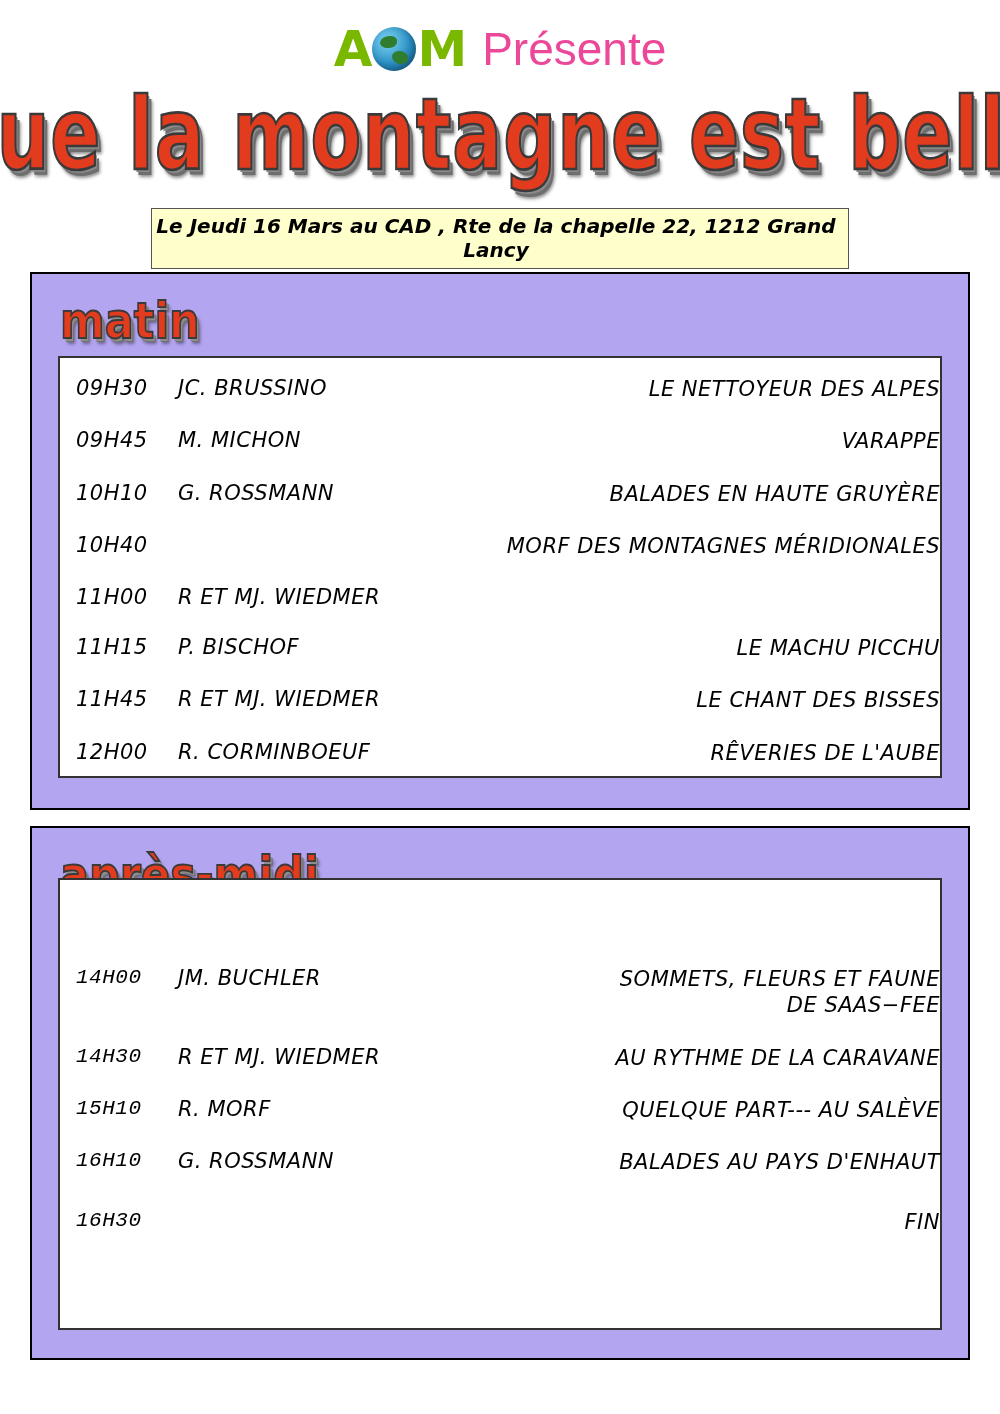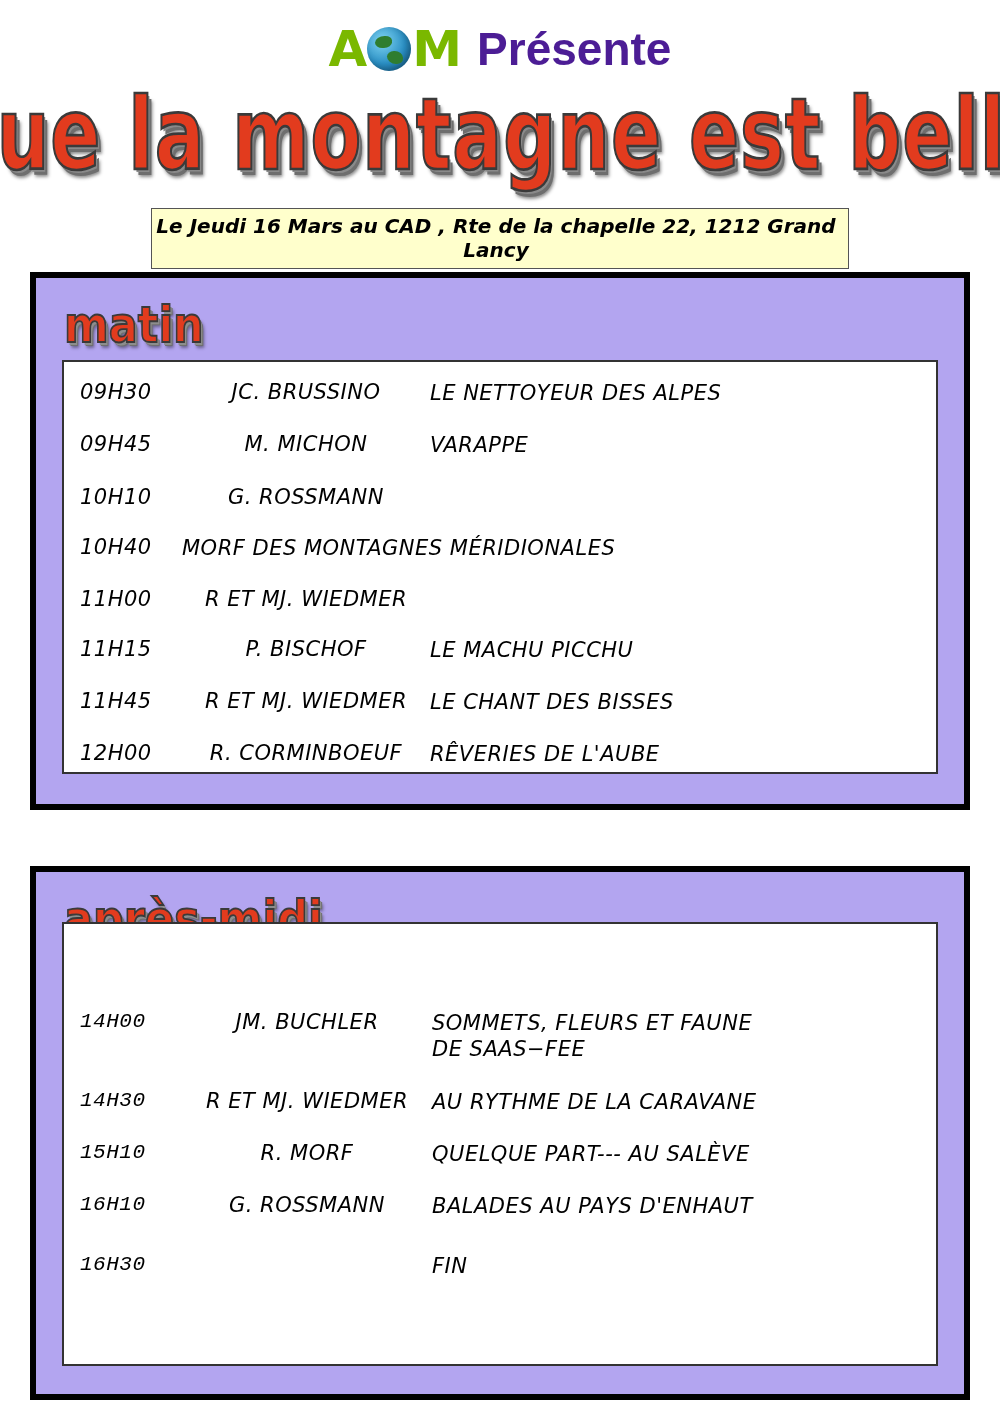--- a/index.html
+++ b/index.html
@@ -61,23 +61,22 @@
     content: "";
     position: absolute;
     left: 20px; top: 24px;
     width: 16px; height: 13px;
     background: #2f7d2f;
     border-radius: 45% 55% 40% 60%;
   }
   .presente-text {
     font-family: "Liberation Sans", sans-serif;
     font-size: 46px;
-    color: #4c1d95;
+    color: #ec4899;
     line-height: 1;
-    font-weight: bold;
   }
 
   
   .title-wrap {
     margin-top: 6px;
     height: 96px;
     display: flex;
     align-items: center;
     justify-content: center;
   }
@@ -111,25 +110,25 @@
     font-size: 20px;
     color: #000;
   }
 
   
   .panel {
     position: absolute;
     left: 30px;
     width: 940px;
     background: #b3a5f0;
-    border: 6px solid #000000;
+    border: 2px solid #000000;
     box-sizing: border-box;
   }
   #panel-matin { top: 272px; height: 538px; }
-  #panel-apres { top: 826px; height: 534px; margin-top: 40px; }
+  #panel-apres { top: 826px; height: 534px; }
 
   .section-title {
     font-family: "DejaVu Sans", sans-serif;
     font-weight: bold;
     font-size: 43px;
     color: #e23b1e;
     -webkit-text-stroke: 1.6px #3a3a3a;
     text-shadow:
       2px 2px 0 #8d8d8d,
       3px 3px 0 #6f6f6f,
@@ -168,26 +167,26 @@
   }
   .row .time {
     width: 118px;
     padding-left: 16px;
     box-sizing: border-box;
     flex: none;
   }
   .row .speaker {
     width: 248px;
     flex: none;
-    text-align: center;
   }
   .row .topic {
     flex: 1;
     white-space: pre-line;
     line-height: 1.25;
+    text-align: right;
   }
 
   #box-apres .rows { padding-top: 86px; }
   #box-apres .row { margin-bottom: 26px; }
   #box-apres .row .time { width: 118px; font-family: Liberation Mono, monospace; }
   #box-apres .row .speaker { width: 250px; }
   .row.spacer-top { margin-top: 34px; }
 </style>
 </head>
 <body>
@@ -222,20 +221,21 @@
 
       <div class="row">
         <span class="time">09H45</span>
         <span class="speaker">M. MICHON</span>
         <span class="topic">VARAPPE</span>
       </div>
 
       <div class="row">
         <span class="time">10H10</span>
         <span class="speaker">G. ROSSMANN</span>
+        <span class="topic">BALADES EN HAUTE GRUYÈRE</span>
       </div>
 
       <div class="row">
         <span class="time">10H40</span>
         <span class="topic">MORF DES MONTAGNES MÉRIDIONALES</span>
       </div>
 
       <div class="row">
         <span class="time">11H00</span>
         <span class="speaker">R ET MJ. WIEDMER</span>

